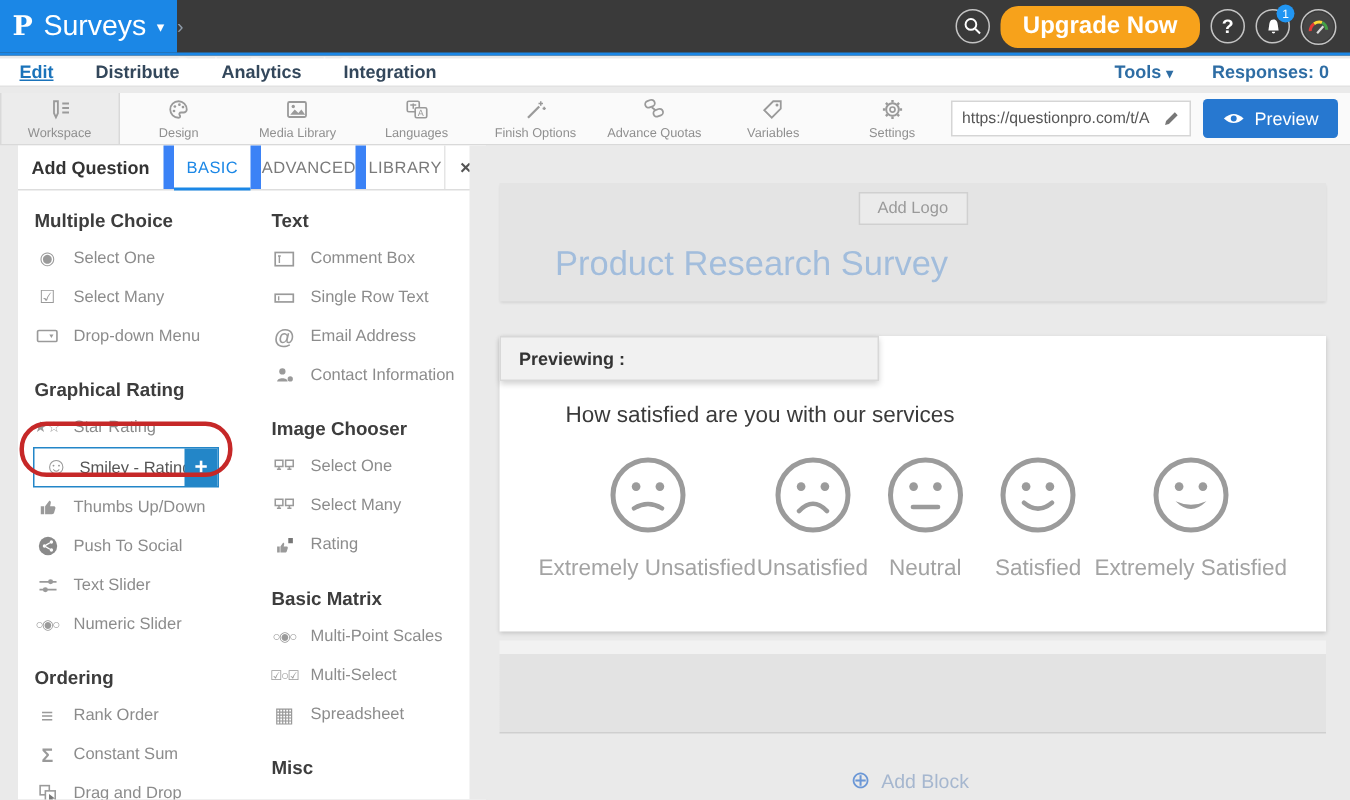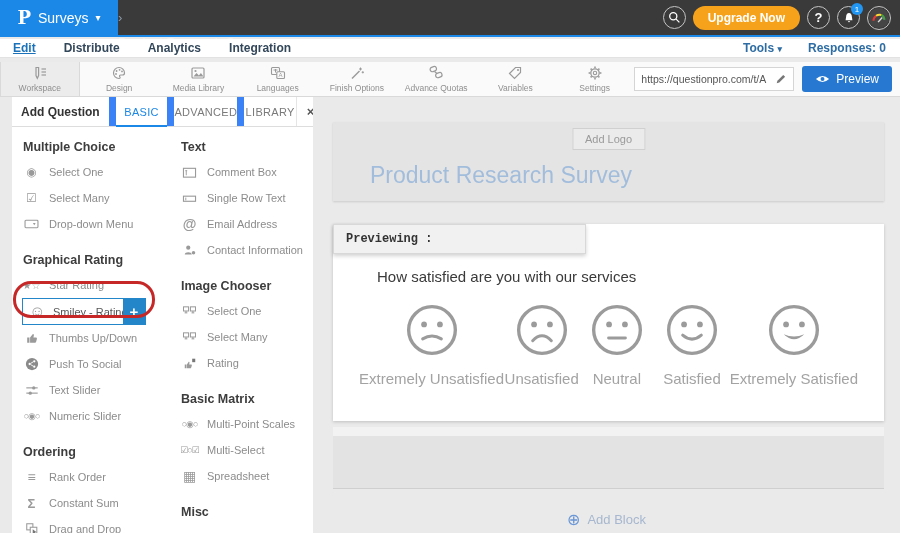--- a/index.html
+++ b/index.html
@@ -6,31 +6,31 @@
   html,body { width:900px; height:533px; }
   body { position:relative; font-family:"Liberation Sans",sans-serif; background:#eaeaea; overflow:hidden; }
   svg { display:block; }
 
   
   .hdr { position:absolute; left:0; top:0; right:0; height:37px; background:#3a3a3a;
          border-bottom:2px solid #1b87e6; display:flex; align-items:center; }
   .logo-block { width:118px; height:100%; background:#1b87e6; color:#fff; display:flex;
                 align-items:center; justify-content:center; gap:7px; cursor:pointer; }
   .logo-p { font-size:18px; font-weight:bold; font-family:"DejaVu Serif",serif; }
-  .logo-label { font-size:14px;text-align:right; }
+  .logo-label { font-size:19px;text-align:right; }
   .logo-caret { font-size:10px; }
   .crumbs { display:flex; align-items:flex-start; gap:10px; margin-left:0; font-size:13px;flex-direction:column; }
   .crumb-parent { color:#8d9aa8; cursor:pointer; }
   .crumb-sep { color:#8d9aa8; font-size:13px; }
   .crumb-current { color:#f2f2f2; }
   .hdr-right { margin-left:auto; display:flex; align-items:center; gap:7px; padding-right:9px; }
   .circ { width:23px; height:23px; border:1px solid #c4c4c4; border-radius:50%; display:flex;
           align-items:center; justify-content:center; cursor:pointer; position:relative; flex:none; }
   .help-q { color:#fff; font-size:13px; font-weight:bold; }
-  .upgrade { background:#f7a21b; color:#fff; font-size:12px; font-weight:bold; border:none;
+  .upgrade { background:#f7a21b; color:#fff; font-size:16px; font-weight:bold; border:none;
              border-radius:12px; padding:5px 15px; cursor:pointer; }
   .badge { position:absolute; top:-4px; right:-4px; background:#2196f3; color:#fff; font-size:8px;
            width:12px; height:12px; border-radius:50%; display:flex; align-items:center; justify-content:center; }
   .avatar { width:24px; height:24px; border:1px solid #c4c4c4; border-radius:50%; overflow:hidden; cursor:pointer; }
 
   
   .nav { position:absolute; left:0; top:39px; right:0; height:19px; background:#fff;
          border-bottom:1px solid #e2e2e2; display:flex; align-items:center; font-size:12px; }
   .nav-items { display:flex; gap:28px; padding-left:13px; }
   .nav-item { color:#33475b; font-weight:bold; cursor:pointer; }
@@ -88,21 +88,21 @@
                  box-shadow:0 1px 2px rgba(0,0,0,.13); }
   .addlogo { position:absolute; top:6px; left:50%; transform:translateX(-50%); background:#ebebeb;
              border:1px solid #d0d0d0; color:#9a9a9a; font-size:11px; padding:4px 12px; cursor:pointer;
              font-family:"Liberation Sans",sans-serif; }
   .survey-title { position:absolute; left:37px; top:40px; font-size:23px; color:#a2bddc; cursor:text; }
   .qcard { position:absolute; left:20px; right:16px; top:127px; height:197px; background:#fff;
            box-shadow:0 1px 3px rgba(0,0,0,.18); }
   .ptab { position:absolute; left:0; top:0; width:253px; height:30px; background:#f1f1f1;
           border:1px solid #d8d8d8; box-shadow:0 2px 4px rgba(0,0,0,.18); font-size:12px;
           display:flex; align-items:center; padding-left:12px; color:#555; }
-  .ptab b { color:#333; margin-right:4px;font-family:Liberation Mono, monospace; }
+  .ptab b { color:#333; margin-right:4px; }
   .question { position:absolute; left:44px; top:44px; font-size:15px; color:#3a3a3a; cursor:text; }
   .smrow { position:absolute; left:26px; right:26px; top:78px; display:flex; }
   .sm { flex:1; display:flex; flex-direction:column; align-items:center; cursor:pointer; }
   .sm svg { width:56px; height:56px; }
   .smlbl { margin-top:12px; font-size:15px; color:#a3a3a3; white-space:nowrap; }
   .grayblock { position:absolute; left:20px; right:16px; top:330px; height:62px;
                background:linear-gradient(#f2f2f2 0 9px, #e3e3e3 9px); border-bottom:1px solid #cfcfcf; }
   .addblock { position:absolute; left:0; right:0; top:413px; display:flex; align-items:center;
               justify-content:center; gap:7px; cursor:pointer; }
   .addblock .plus { color:#6b97d6; font-size:16px; }

